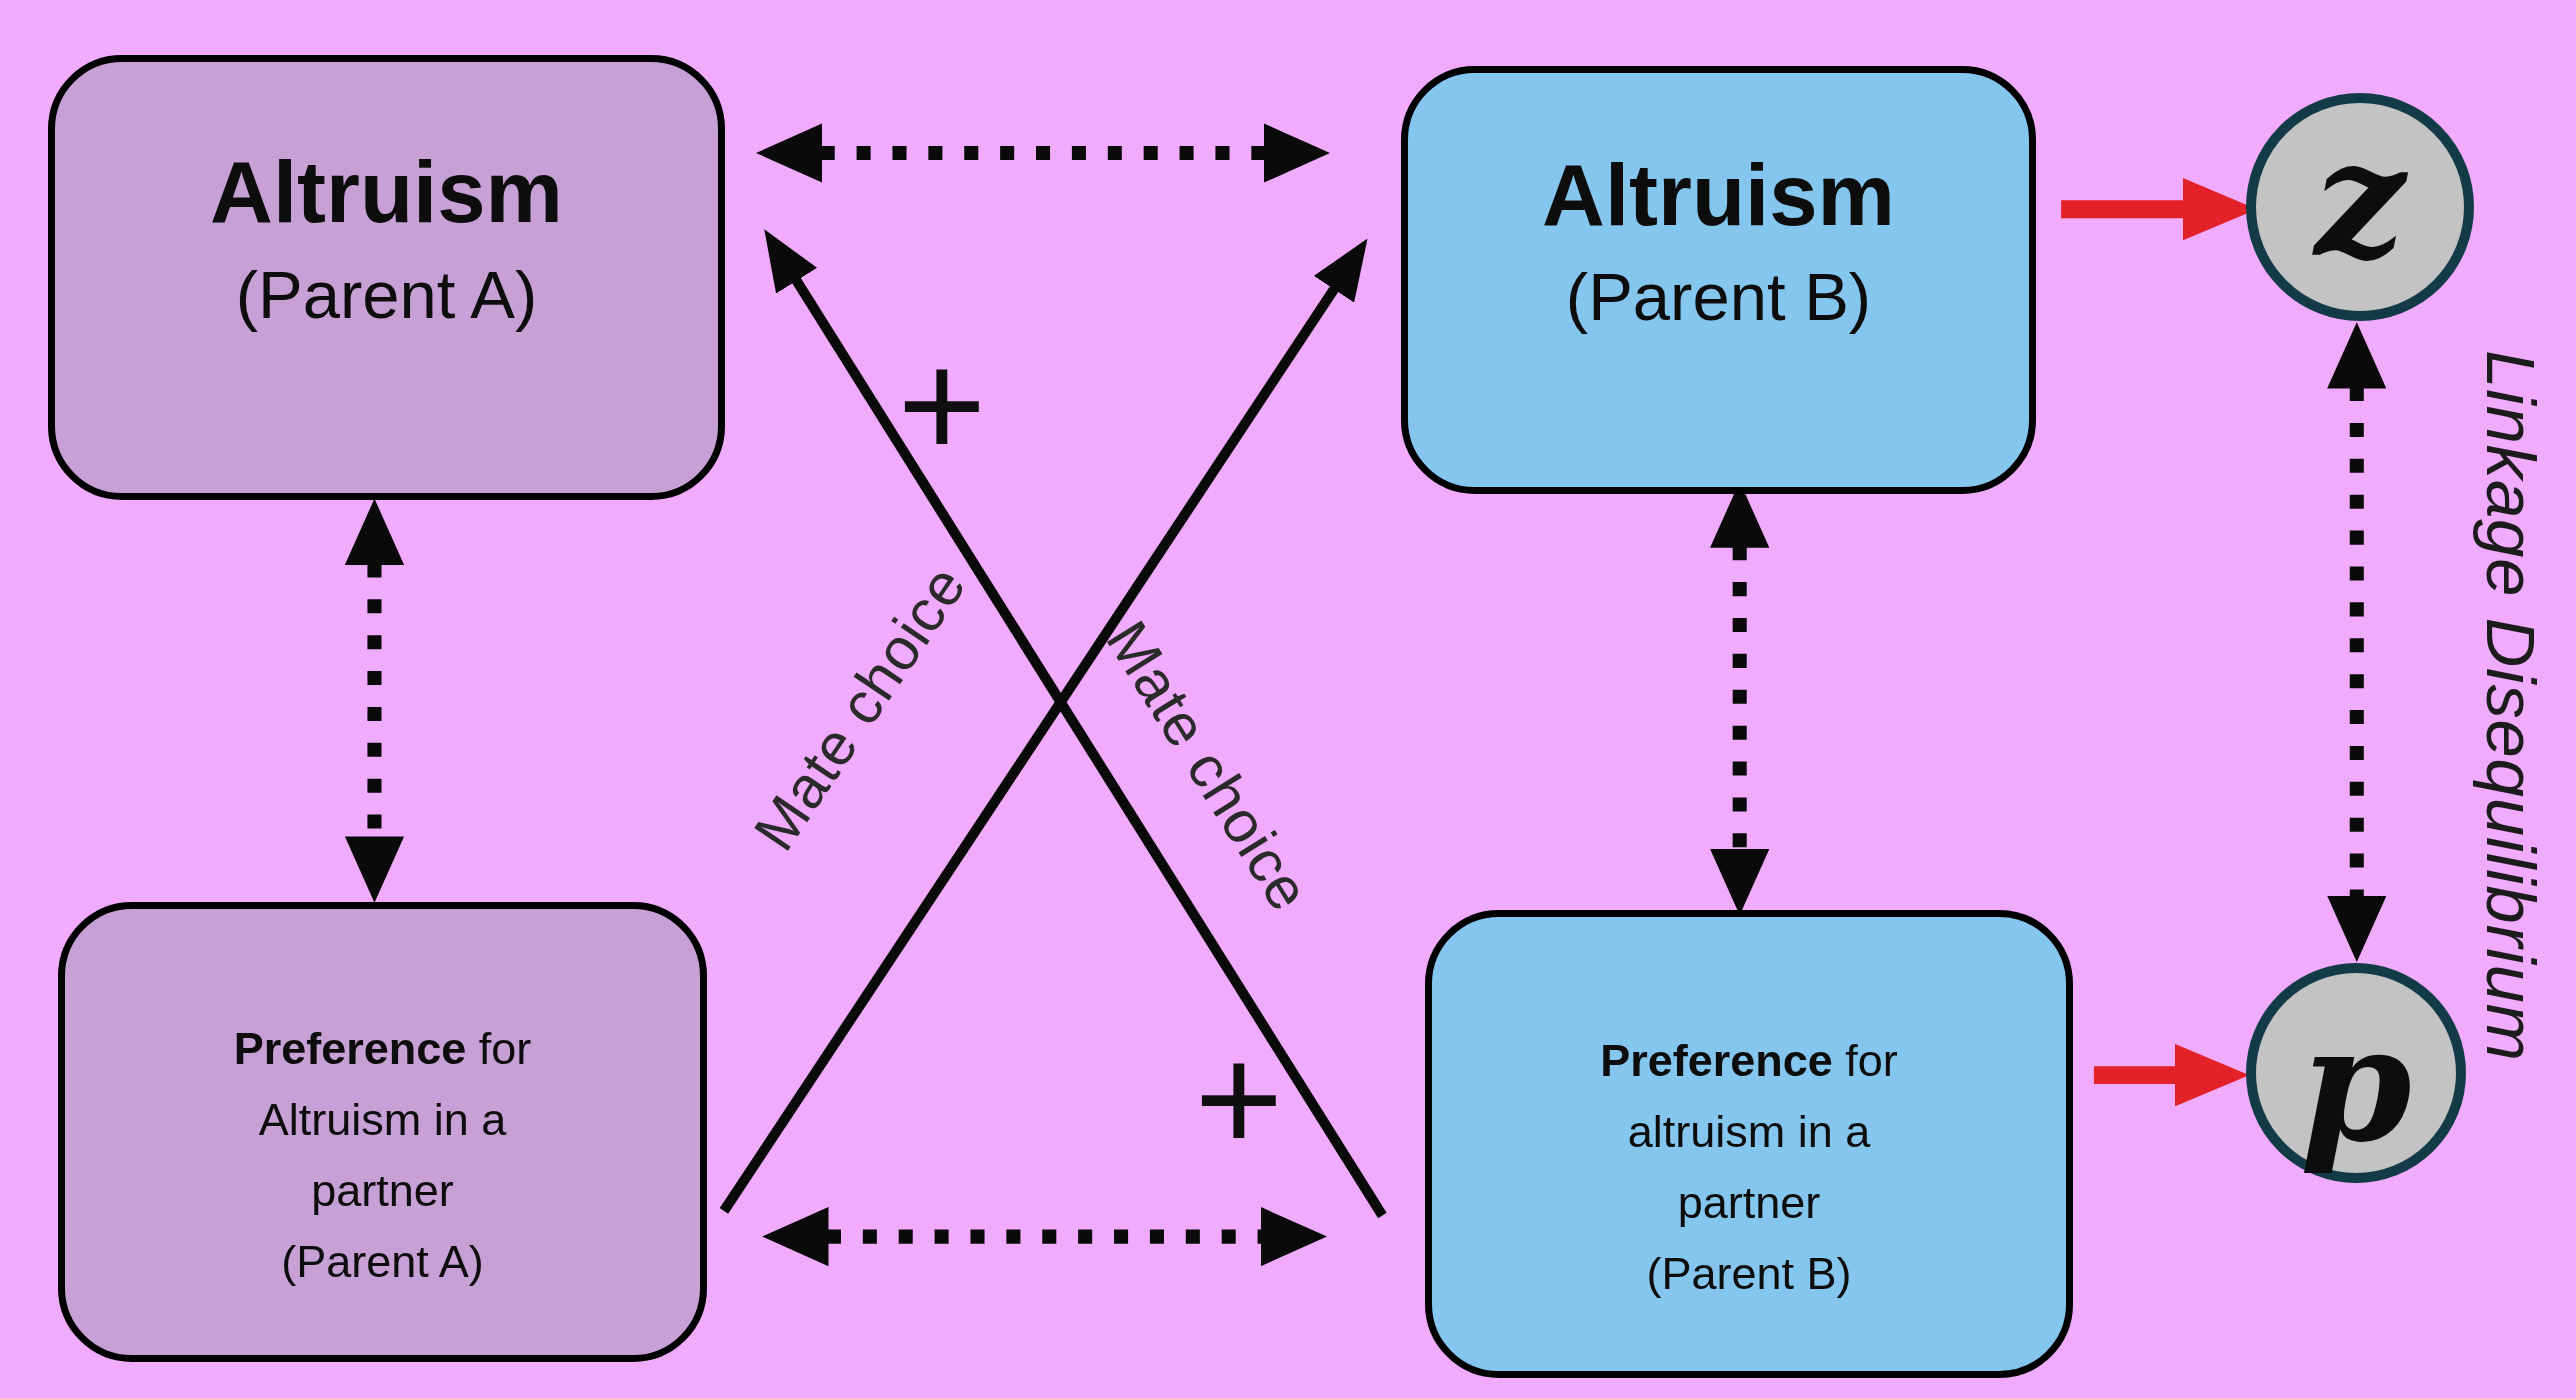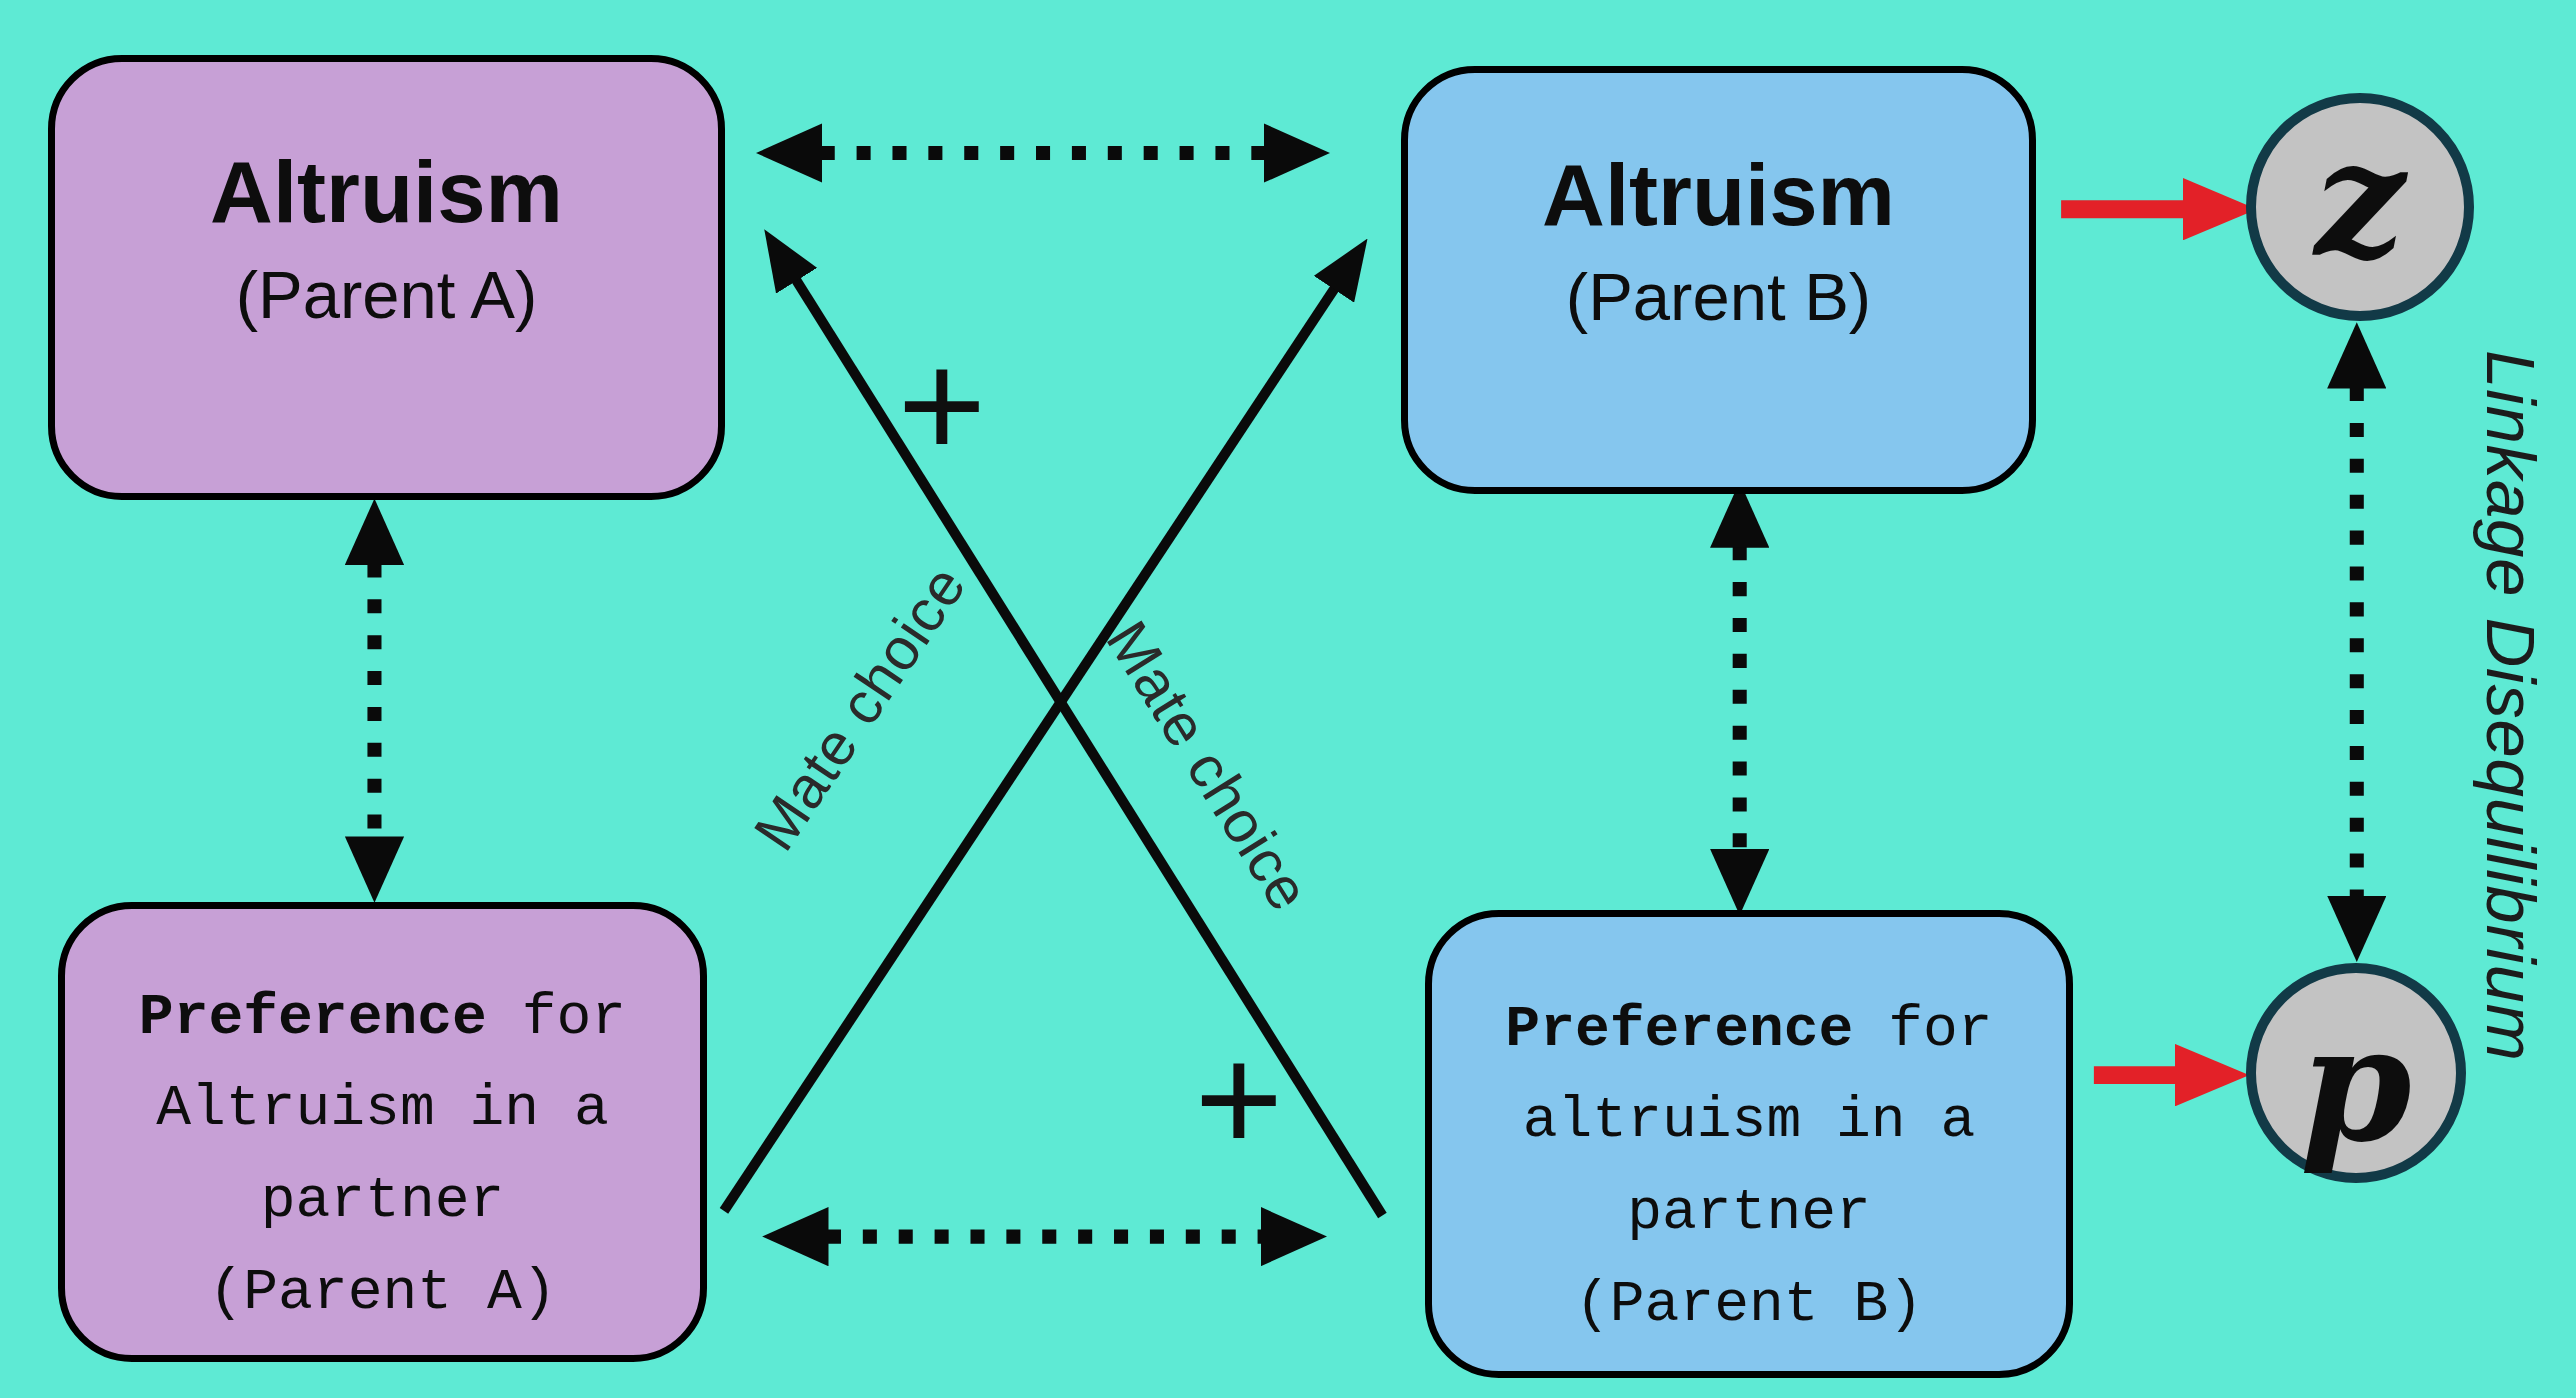--- a/index.html
+++ b/index.html
@@ -1,19 +1,19 @@
 <!DOCTYPE html>
 <html style="--purple: #c7a0d6; --blue: #85c6ee; --node_gray: #c3c3c3; --node_border: #123a47; --red: #e32128; --line: #0a0a0a; --label_gray: #2a2a2a;font-size:12.5px"><head>
 <meta charset="utf-8">
 <style>
   html,body{margin:0;padding:0;background:#ffffff;}
   #canvas{
     position:relative;
     width:2576px;height:1399px;
-    background:#5eead4;
+    background:#f0abfc;
     font-family:"Liberation Sans", sans-serif;
     overflow:hidden;
   }
   #arrow-layer{position:absolute;left:0;top:0;width:100%;height:100%;}
   .dotted{stroke:var(--line,#0a0a0a);stroke-width:18;stroke-dasharray:18 28;fill:none;}
   .solid{stroke:var(--line,#0a0a0a);stroke-width:13;fill:none;}
   .redline{stroke:var(--red,#e32128);stroke-width:23;fill:none;}
   .mk{fill:var(--line,#0a0a0a);}
   .mk-red{fill:var(--red,#e32128);}
 
@@ -21,21 +21,21 @@
     position:absolute;box-sizing:border-box;
     border:7px solid #000;border-radius:74px;
     display:flex;flex-direction:column;align-items:center;justify-content:center;
     text-align:center;color:#0d0d0d;
   }
   .purple{background:var(--purple,#c7a0d6);}
   .blue{background:var(--blue,#85c6ee);}
   .trait{padding-bottom:78px;}
   .box-title{font-size:87px;font-weight:bold;line-height:1.15;}
   .box-sub{font-size:67px;line-height:1.2;margin-top:12.5px;}
-  .pref{font-size:58px;line-height:1.58;padding-top:46px;font-family:Liberation Mono, monospace;}
+  .pref{font-size:45px;line-height:1.58;padding-top:46px;}
   .pref .b{font-weight:bold;white-space:pre;}
   .pref .r{white-space:pre;}
 
   .node{
     position:absolute;box-sizing:border-box;border-radius:50%;
     background:var(--node_gray,#c3c3c3);
     border:10px solid var(--node_border,#123a47);
     display:flex;align-items:center;justify-content:center;
   }
   .node-letter{

